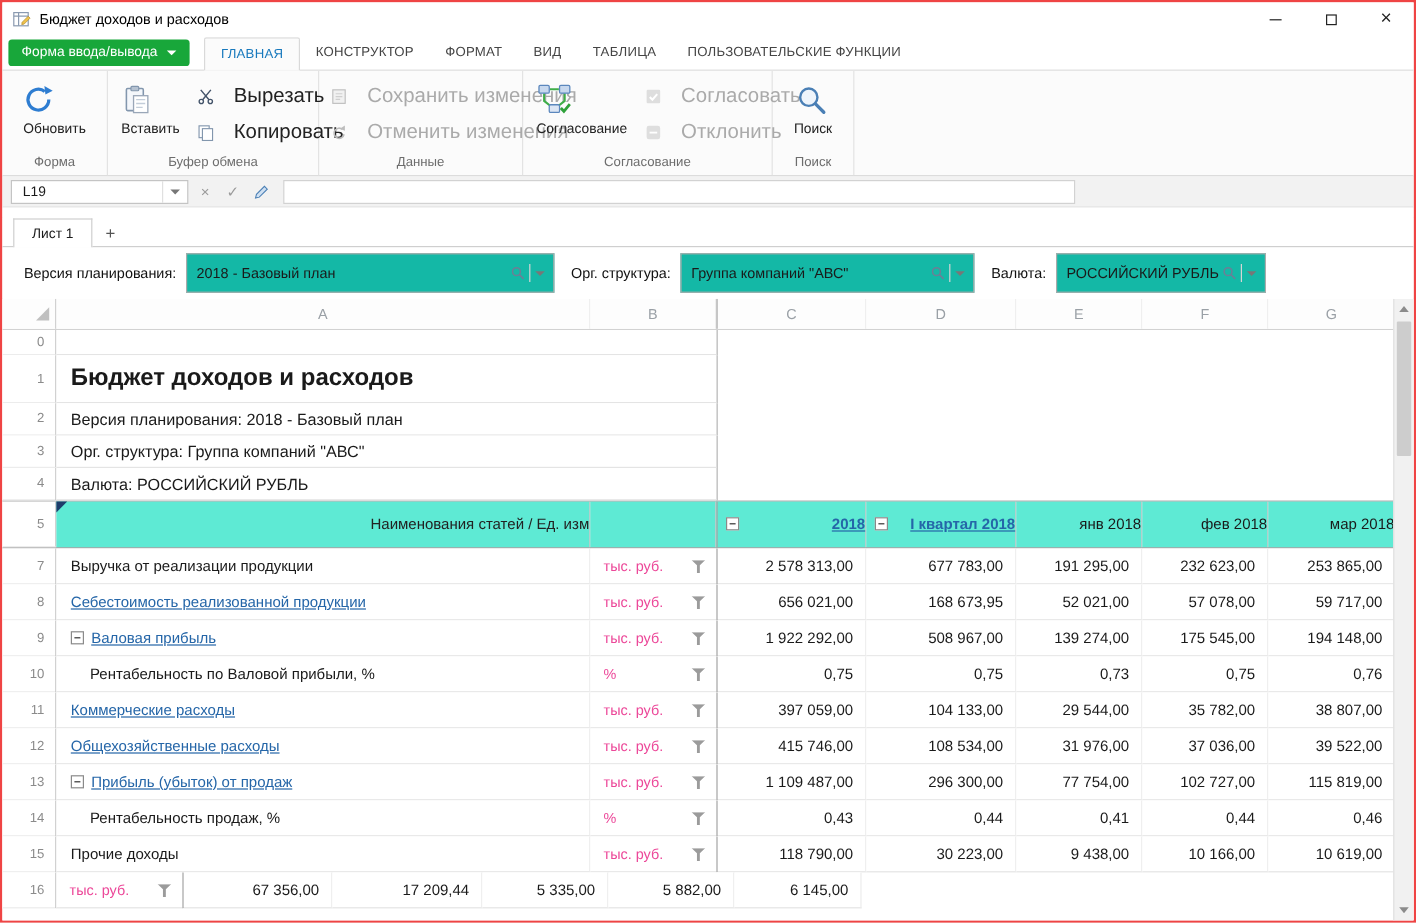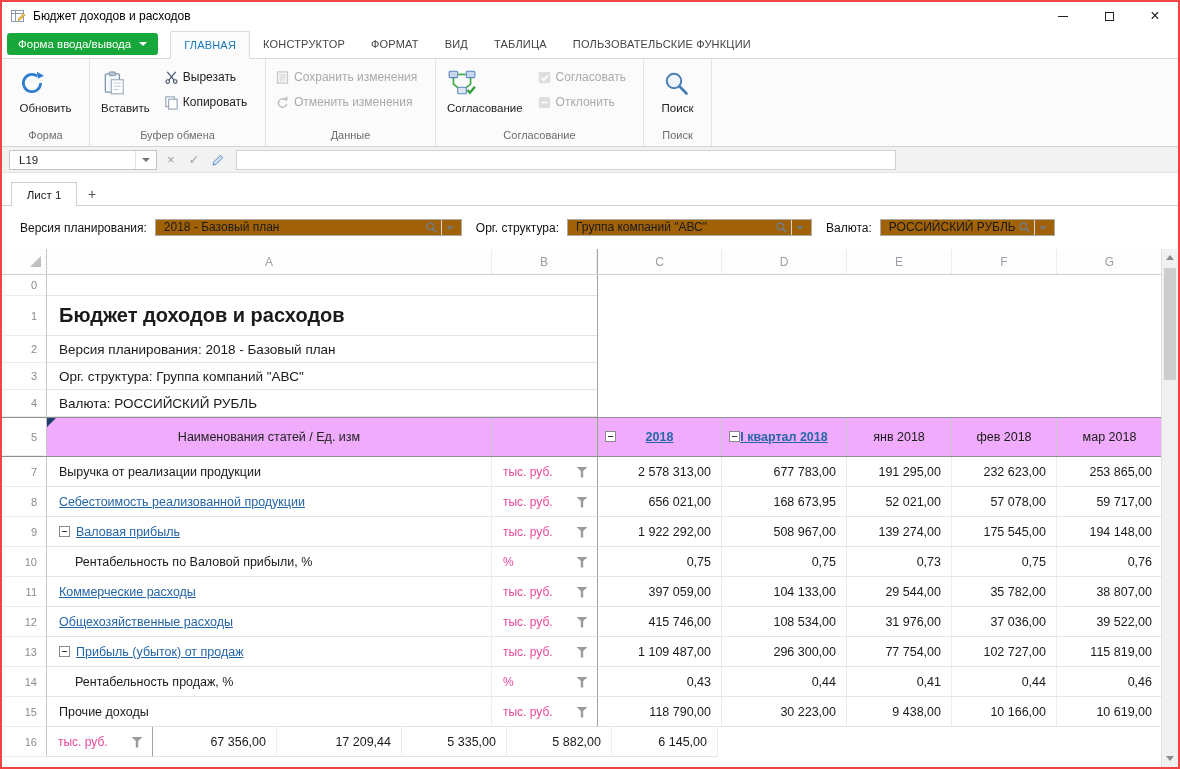--- a/index.html
+++ b/index.html
@@ -30,21 +30,21 @@
   .ribbon{height:88px;flex:none;background:#fbfbfb;border-bottom:1px solid #d4d4d4;display:flex}
   .rgroup{display:flex;flex-direction:column;border-right:1px solid #e3e3e3}
   .g-forma{width:88px}.g-clip{width:176px}.g-data{width:170px}.g-appr{width:208px}.g-search{width:68px}
   .g-fill{flex:1;border-right:none}
   .rbody{flex:1;display:flex;align-items:flex-start;padding:2px 3px 0}
   .g-forma .rbody,.g-search .rbody{justify-content:center}
   .rlabel{height:20px;font-size:11px;color:#6d6d6d;text-align:center;line-height:18px}
   .big-btn{display:flex;flex-direction:column;align-items:flex-start;padding:5px 7px 2px;gap:3px;border:1px solid transparent;border-radius:2px}
   .big-label{font-size:11.5px;color:#222;white-space:nowrap}
   .small-stack{display:flex;flex-direction:column;gap:10px;padding:9px 2px 0 2px}
-  .small-btn{display:flex;gap:4px;font-size:12px;color:#222;padding:0 4px;white-space:nowrap}
+  .small-btn{display:flex;align-items:center;gap:16px;font-size:17px;color:#222;padding:0 4px;white-space:nowrap}
   .small-btn.disabled{color:#aaa}
   .icon-big{height:32px;display:flex;align-items:center}
   .icon-sm{width:15px;height:15px;display:inline-flex}
 
   
   .formula-bar{height:26px;flex:none;background:#f2f2f2;border-bottom:1px solid #e2e2e2;display:flex;align-items:center;padding:0 7px;gap:5px}
   .name-box{width:148px;height:20px;background:#fff;border:1px solid #c4c4c4;display:flex;align-items:center;font-size:11.5px;padding-left:9px}
   .nb-right{margin-left:auto;height:100%;display:flex;align-items:center;border-left:1px solid #e0e0e0;padding:0 6px}
   .fb-glyph{width:18px;text-align:center;color:#9a9a9a;font-size:12.5px}
   .fb-pen{width:20px;display:flex;justify-content:center}
@@ -55,21 +55,21 @@
   .sheet-tabs{height:25px;flex:none;background:#fff;display:flex;align-items:flex-end;padding-left:9px;position:relative}
   .sheet-tabs::after{content:"";position:absolute;left:0;right:0;bottom:0;height:1px;background:#cfcfcf}
   .sheet-tab{height:24px;min-width:66px;border:1px solid #cfcfcf;border-bottom:none;background:#fff;display:flex;align-items:center;justify-content:center;font-size:11.5px;position:relative;z-index:1;padding:0 10px}
   .sheet-tab::after{content:"";position:absolute;left:0;right:0;bottom:-1px;height:1px;background:#fff}
   .add-sheet{width:30px;height:24px;display:flex;align-items:center;justify-content:center;color:#555;font-size:14px}
 
   
   .filter-bar{height:43px;flex:none;background:#fff;display:flex;align-items:center;padding-left:18px}
   .filter{display:flex;align-items:center;margin-right:14px}
   .f-label{font-size:12px;color:#111;margin-right:8px;white-space:nowrap}
-  .f-input{height:17px;border:1px solid #ababab;display:flex;align-items:flex-start;background:#a16207}
+  .f-input{height:33px;border:1px solid #ababab;display:flex;align-items:center;background:#14b8a6}
   .filter:nth-child(1) .f-input{width:307px}
   .filter:nth-child(2) .f-input{width:245px}
   .filter:nth-child(3) .f-input{width:175px}
   .f-value{font-size:12px;padding:0 8px;flex:1;white-space:nowrap;overflow:hidden}
   .f-icons{display:flex;align-items:center;height:100%}
   .f-sep{width:1px;height:15px;background:#d5d5d5;margin:0 4px 0 3px}
   .f-icons .caret{margin-right:7px}
 
   
   .grid-wrap{flex:1;position:relative;background:#fff;overflow:hidden}
@@ -83,21 +83,21 @@
   .colletter{justify-content:center;color:#9aa0a6;font-size:12px;border-right:1px solid #ececec;background:#fdfdfd}
   .gut-head{border-right:1px solid #c6c6c6;background:#fdfdfd}
   .sel-tri{position:absolute;right:5px;top:7px;width:0;height:0;border-bottom:11px solid #c0c0c0;border-left:11px solid transparent}
   .gutnum{justify-content:flex-end;padding-right:9px;color:#8b8b8b;font-size:11px;border-right:1px solid #c6c6c6;border-bottom:1px solid #ececec}
   .r0{height:21px}
   .r1{height:40px}
   .r-info{height:27px}
   .infocell{border-bottom:1px solid #e4e4e4;padding-left:12px;font-size:13.5px}
   .sheet-title{font-size:20px;font-weight:700}
   .r5{height:40px;border-top:1px solid #8f8f8f;border-bottom:1px solid #8f8f8f}
-  .hcell{background:#f0abfc;border-right:1px solid #cicici;border-right:1px solid #c9c9c9;justify-content:center;font-size:12.5px}
+  .hcell{background:#5eead4;border-right:1px solid #cicici;border-right:1px solid #c9c9c9;justify-content:flex-end;font-size:12.5px}
   .name-head{color:#222}
   .firstcol{border-left:1px solid #a3a3a3}
   .pcell{position:relative}
   .pcell .collapse-box{position:absolute;left:7px;top:50%;margin-top:-6px}
   .plink{color:#2566a8;text-decoration:underline;font-weight:600}
   .pplain{color:#1a1a1a}
   .r-data{height:30px}
   .acell{padding-left:12px;border-right:1px solid #ececec;border-bottom:1px solid #e4e4e4}
   .acell.indent{padding-left:28px}
   .bcell{border-bottom:1px solid #e4e4e4;padding-left:11px}

